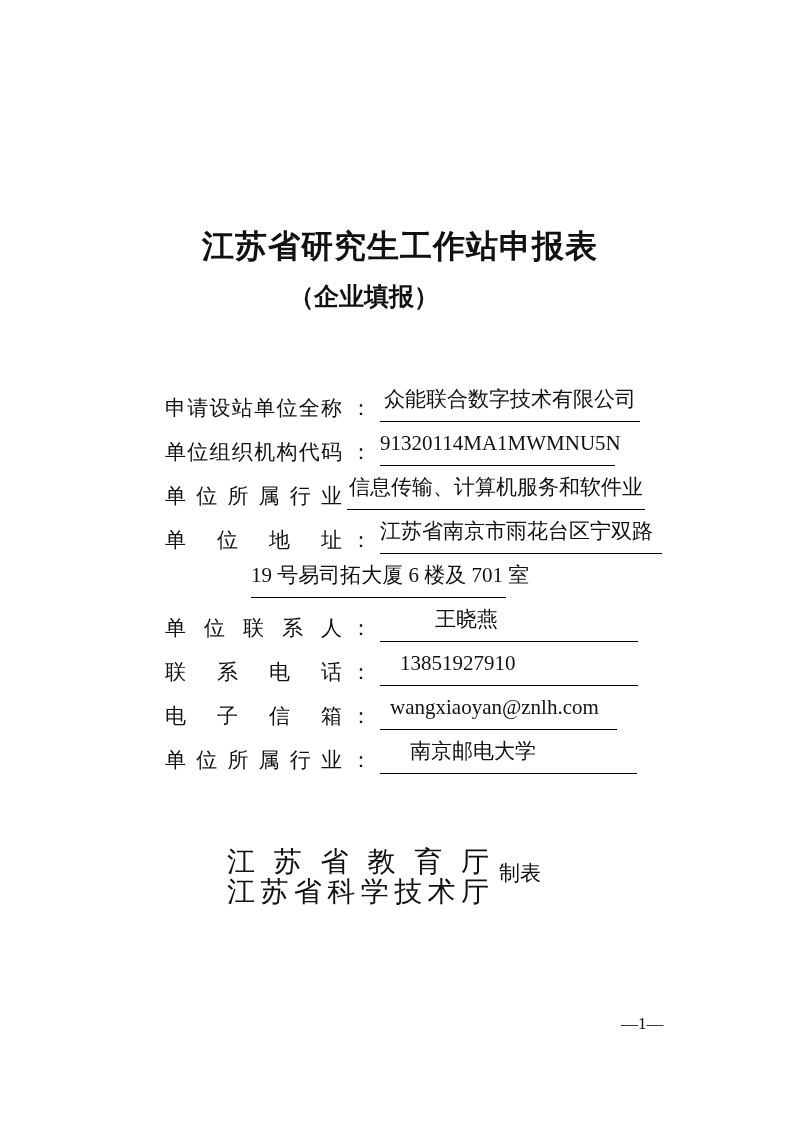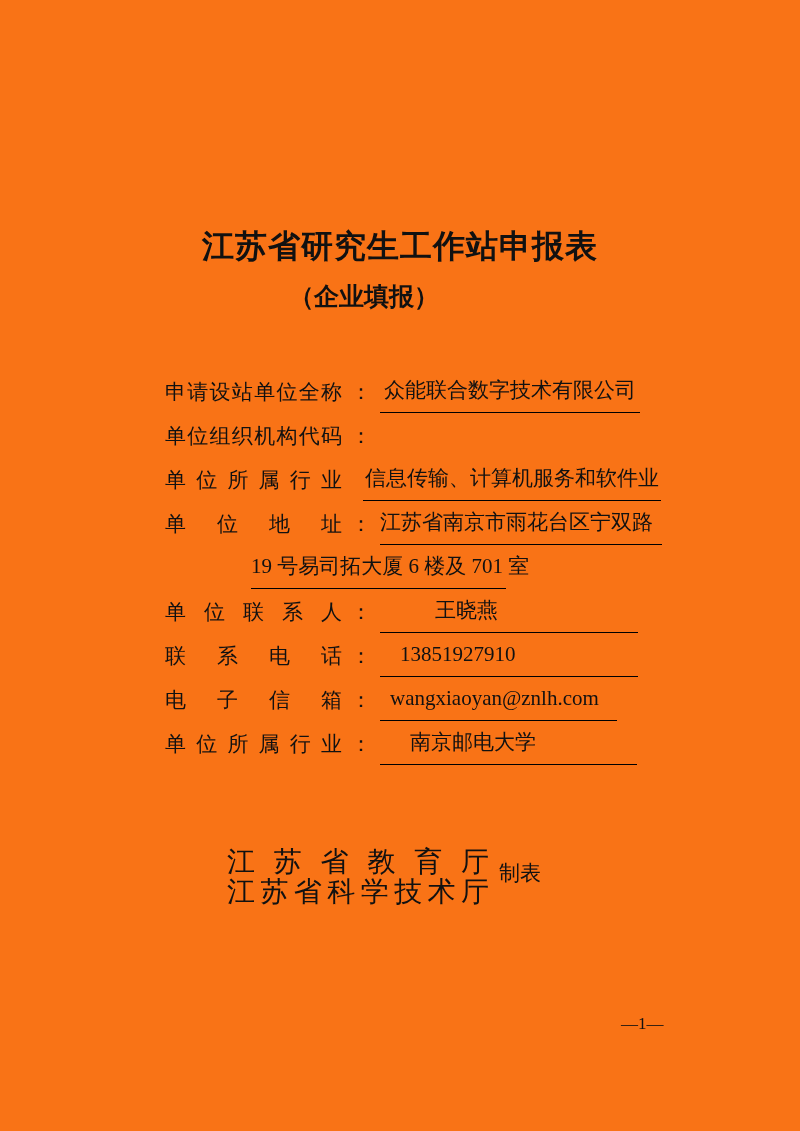--- a/index.html
+++ b/index.html
@@ -1,20 +1,20 @@
 <!DOCTYPE html>
 <html><head>
 <meta charset="utf-8">
 <style>
   html, body { margin: 0; padding: 0; background: #888; }
   .page {
     position: relative;
     width: 800px;
     height: 1131px;
-    background: #f97316;
+    background: #ffffff;
     font-family: "Liberation Serif", "DejaVu Serif", serif;
     color: #111111;
     overflow: hidden;
   }
   .doc-title {
     position: absolute;
     top: 226px;
     left: 0;
     width: 800px;
     height: 40px;
@@ -36,21 +36,21 @@
     font-weight: 700;
   }
   .form {
     position: absolute;
     top: 378px;
     left: 165px;
     width: 520px;
   }
   .row {
     display: flex;
-    align-items: flex-start;
+    align-items: flex-end;
     height: 44px;
     font-size: 21px;
     white-space: nowrap;
   }
   .lbl {
     display: inline-block;
     width: 177px;
     text-align: justify;
     text-align-last: justify;
     flex: none;
@@ -113,25 +113,26 @@
 
     <div class="row">
       <span class="lbl">申请设站单位全称</span>
       <span class="colon">：</span>
       <span class="val v-center" style="width:260px;">众能联合数字技术有限公司</span>
     </div>
 
     <div class="row">
       <span class="lbl">单位组织机构代码</span>
       <span class="colon">：</span>
+      <span class="val" style="width:235px;">91320114MA1MWMNU5N</span>
     </div>
 
     <div class="row">
       <span class="lbl">单位所属行业</span>
-      <span class="val v-center" style="width:298px; margin-left:21px;">信息传输、计算机服务和软件业</span>
+      <span class="val v-center" style="width:298px; margin-left:5px;">信息传输、计算机服务和软件业</span>
     </div>
 
     <div class="row">
       <span class="lbl">单位地址</span>
       <span class="colon">：</span>
       <span class="val" style="width:282px;">江苏省南京市雨花台区宁双路</span>
     </div>
 
     <div class="row">
       <span class="val" style="width:255px; margin-left:86px;">19 号易司拓大厦 6 楼及 701 室</span>

